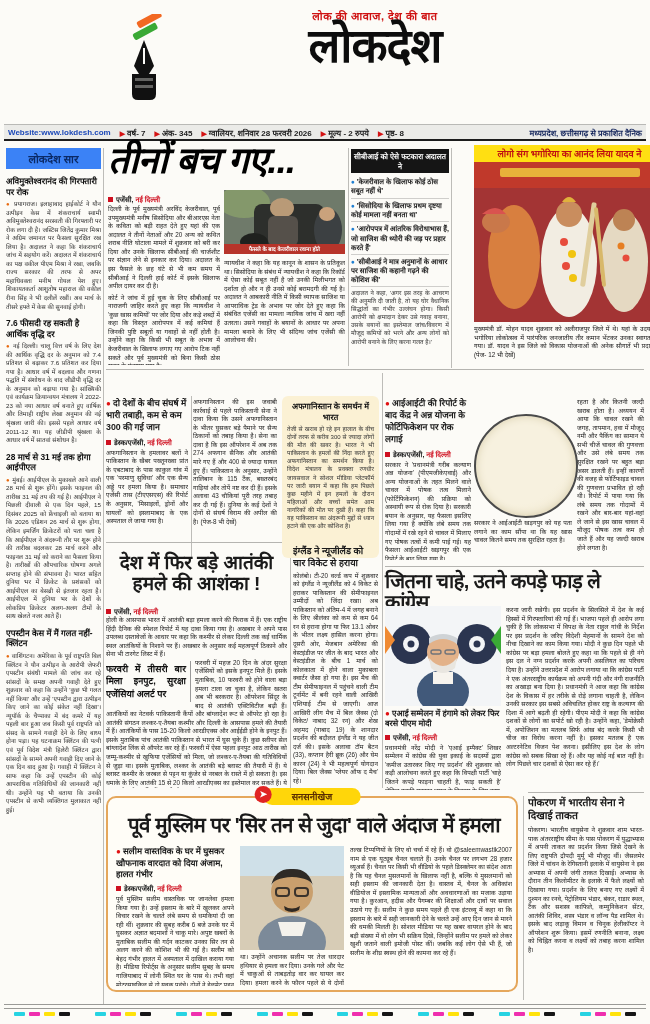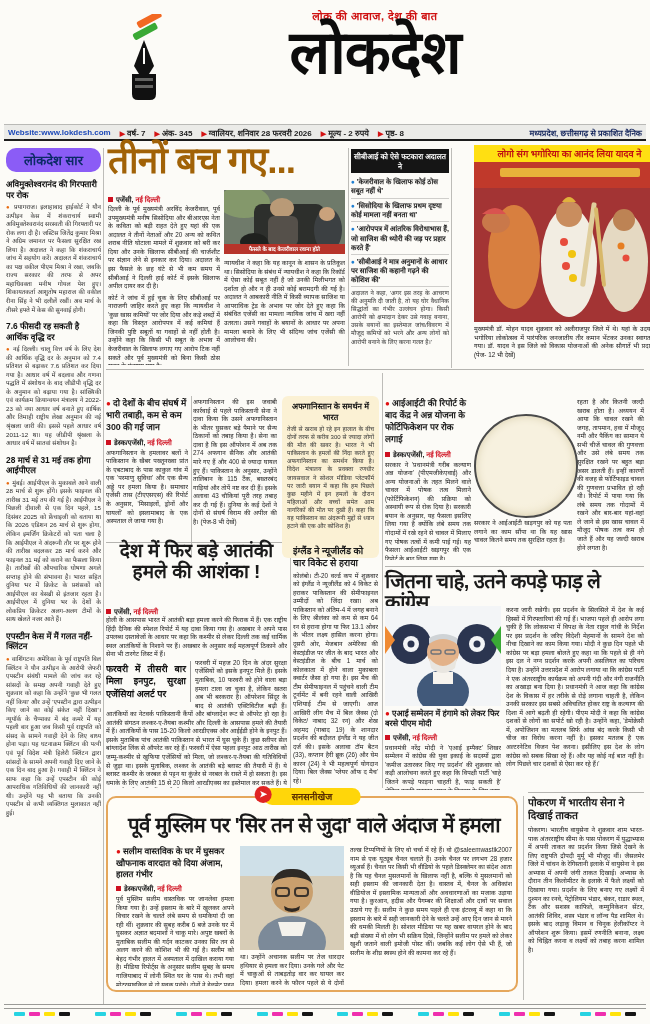--- a/index.html
+++ b/index.html
@@ -4,49 +4,49 @@
 <style>
   html,body{margin:0;padding:0;background:#e9e7e2;}
   .sheet{position:relative;width:650px;height:1024px;margin:0 auto;background:#fcfbf7;
          font-family:"Liberation Sans",sans-serif;color:#1a1a1a;overflow:hidden;}
   .clip{overflow:hidden;}
   .jt{text-align:justify;}
   
   .masthead{position:absolute;left:0;top:6px;width:650px;height:116px;}
   .m-title-wrap{position:absolute;left:160px;top:2px;width:430px;text-align:center;}
   .m-tagline{color:#cf1212;font-weight:bold;font-size:11px;letter-spacing:.5px;}
-  .m-title{font-family:Liberation Serif, serif;font-weight:bold;font-size:60px;
+  .m-title{font-family:Liberation Serif, serif;font-weight:bold;font-size:47px;
            line-height:1.0;color:#0c0c0c;letter-spacing:-1px;}
   .logo{position:absolute;left:118px;top:8px;width:52px;height:104px;}
   
   .infostrip{position:absolute;left:4px;top:124px;width:642px;height:17px;background:#ebebe8;
              border-top:1px solid #b9b9b6;border-bottom:2px solid #1c1c1c;display:flex;align-items:center;
              font-size:8px;font-weight:bold;padding:0 4px;box-sizing:border-box;gap:9px;white-space:nowrap;}
   .infostrip .web{color:#1d49b8;}
   .infostrip .it{color:#222;}
   .arr{color:#d41313;font-size:7px;margin-right:2px;}
   .pub{margin-left:auto;color:#15265c;}
   
   .sidebar{position:absolute;left:6px;top:148px;width:95px;height:856px;}
-  .sb-head{background:#8b5cf6;color:#0b2a66;font-weight:bold;font-size:13px;text-align:center;
-           padding:3px 0;border-radius:10px;}
+  .sb-head{background:#3b82f6;color:#0b2a66;font-weight:bold;font-size:11px;text-align:center;
+           padding:3px 0;border-radius:0;}
   .sb-title{font-weight:bold;font-size:8.4px;line-height:1.25;margin:7px 0 3px;color:#111;}
   .sb-body{font-size:6.2px;line-height:1.38;color:#2b2b2b;}
   .sb-body::before{content:"● ";color:#e86a10;font-size:6px;}
   
   .byline{font-size:7px;font-weight:bold;margin:2px 0;color:#222;}
   .sq{display:inline-block;width:5px;height:5px;background:#cf1020;margin-right:3px;}
   .city{color:#cf1020;}
   .reddot::before{content:"● ";color:#e11212;font-size:8px;}
   .body{font-size:6.3px;line-height:1.36;color:#262626;}
   .vline{position:absolute;width:1px;background:#bdbcb8;}
   .hline{position:absolute;height:1px;background:#b5b4b0;}
   
   .lead-headline{position:absolute;left:108px;top:142px;width:240px;font-size:37px;font-weight:bold;
-                 line-height:1.05;color:#a16207;letter-spacing:-1px;}
+                 line-height:1.05;color:#000000;letter-spacing:-1px;font-style:italic;}
   .lead-byline{position:absolute;left:108px;top:193px;}
   .lead-col1{position:absolute;left:108px;top:205px;width:112px;height:160px;}
   .lead-photo{position:absolute;left:224px;top:190px;width:121px;height:64px;}
   .lead-cap{position:absolute;left:0;bottom:0;width:100%;background:#b7342a;color:#fff;
             font-size:5.6px;font-weight:bold;text-align:center;padding:1px 0;}
   .lead-col2{position:absolute;left:224px;top:259px;width:121px;height:106px;}
   .court{position:absolute;left:351px;top:145px;width:98px;height:222px;}
   .court-sub{font-size:10.5px;font-weight:bold;line-height:1.25;color:#b31312;
              border-left:3px solid #cf1020;padding-left:4px;}
   .court-bar{background:#151515;color:#fff;font-size:7.4px;font-weight:bold;text-align:center;
@@ -69,21 +69,21 @@
   .india-box h4{margin:0 0 3px;font-size:8px;text-align:center;color:#111;}
   .india-box p{margin:0;font-size:6px;line-height:1.35;color:#333;}
   .rice-headline{position:absolute;left:385px;top:372px;width:260px;font-size:17.5px;font-weight:bold;line-height:1.05;}
   .rice-c1{position:absolute;left:385px;top:398px;width:86px;height:162px;}
   .rice-circle{position:absolute;left:474px;top:414px;width:100px;height:100px;border-radius:50%;
                background:radial-gradient(circle at 40% 35%,#f7f1df 0 60%,#efe6cc 100%);
                border:2px solid #4a4a4a;box-shadow:inset 0 0 8px #d9cfae;}
   .rice-mid{position:absolute;left:474px;top:519px;width:98px;height:40px;}
   .rice-c2{position:absolute;left:577px;top:398px;width:67px;height:162px;}
   
-  .terror-headline{position:absolute;left:106px;top:540px;width:181px;text-align:center;
+  .terror-headline{position:absolute;left:106px;top:552px;width:181px;text-align:center;
                    font-size:19px;font-weight:bold;line-height:1.12;}
   .terror-byline{position:absolute;left:106px;top:605px;}
   .terror-body{position:absolute;left:106px;top:616px;width:181px;height:172px;}
   .terror-inset{float:left;width:80px;font-size:9.2px;font-weight:bold;line-height:1.35;color:#111;
                 border-right:1px solid #999;padding:2px 4px 2px 0;margin:2px 4px 2px 0;}
   .cricket{position:absolute;left:293px;top:545px;width:85px;height:243px;}
   .cricket h3{margin:0 0 3px;font-size:9.4px;line-height:1.25;}
   .congress-headline{position:absolute;left:385px;top:571px;width:260px;font-size:20px;font-weight:bold;
                      line-height:1.05;letter-spacing:-.5px;}
   .congress-left{position:absolute;left:385px;top:606px;width:116px;height:184px;}

